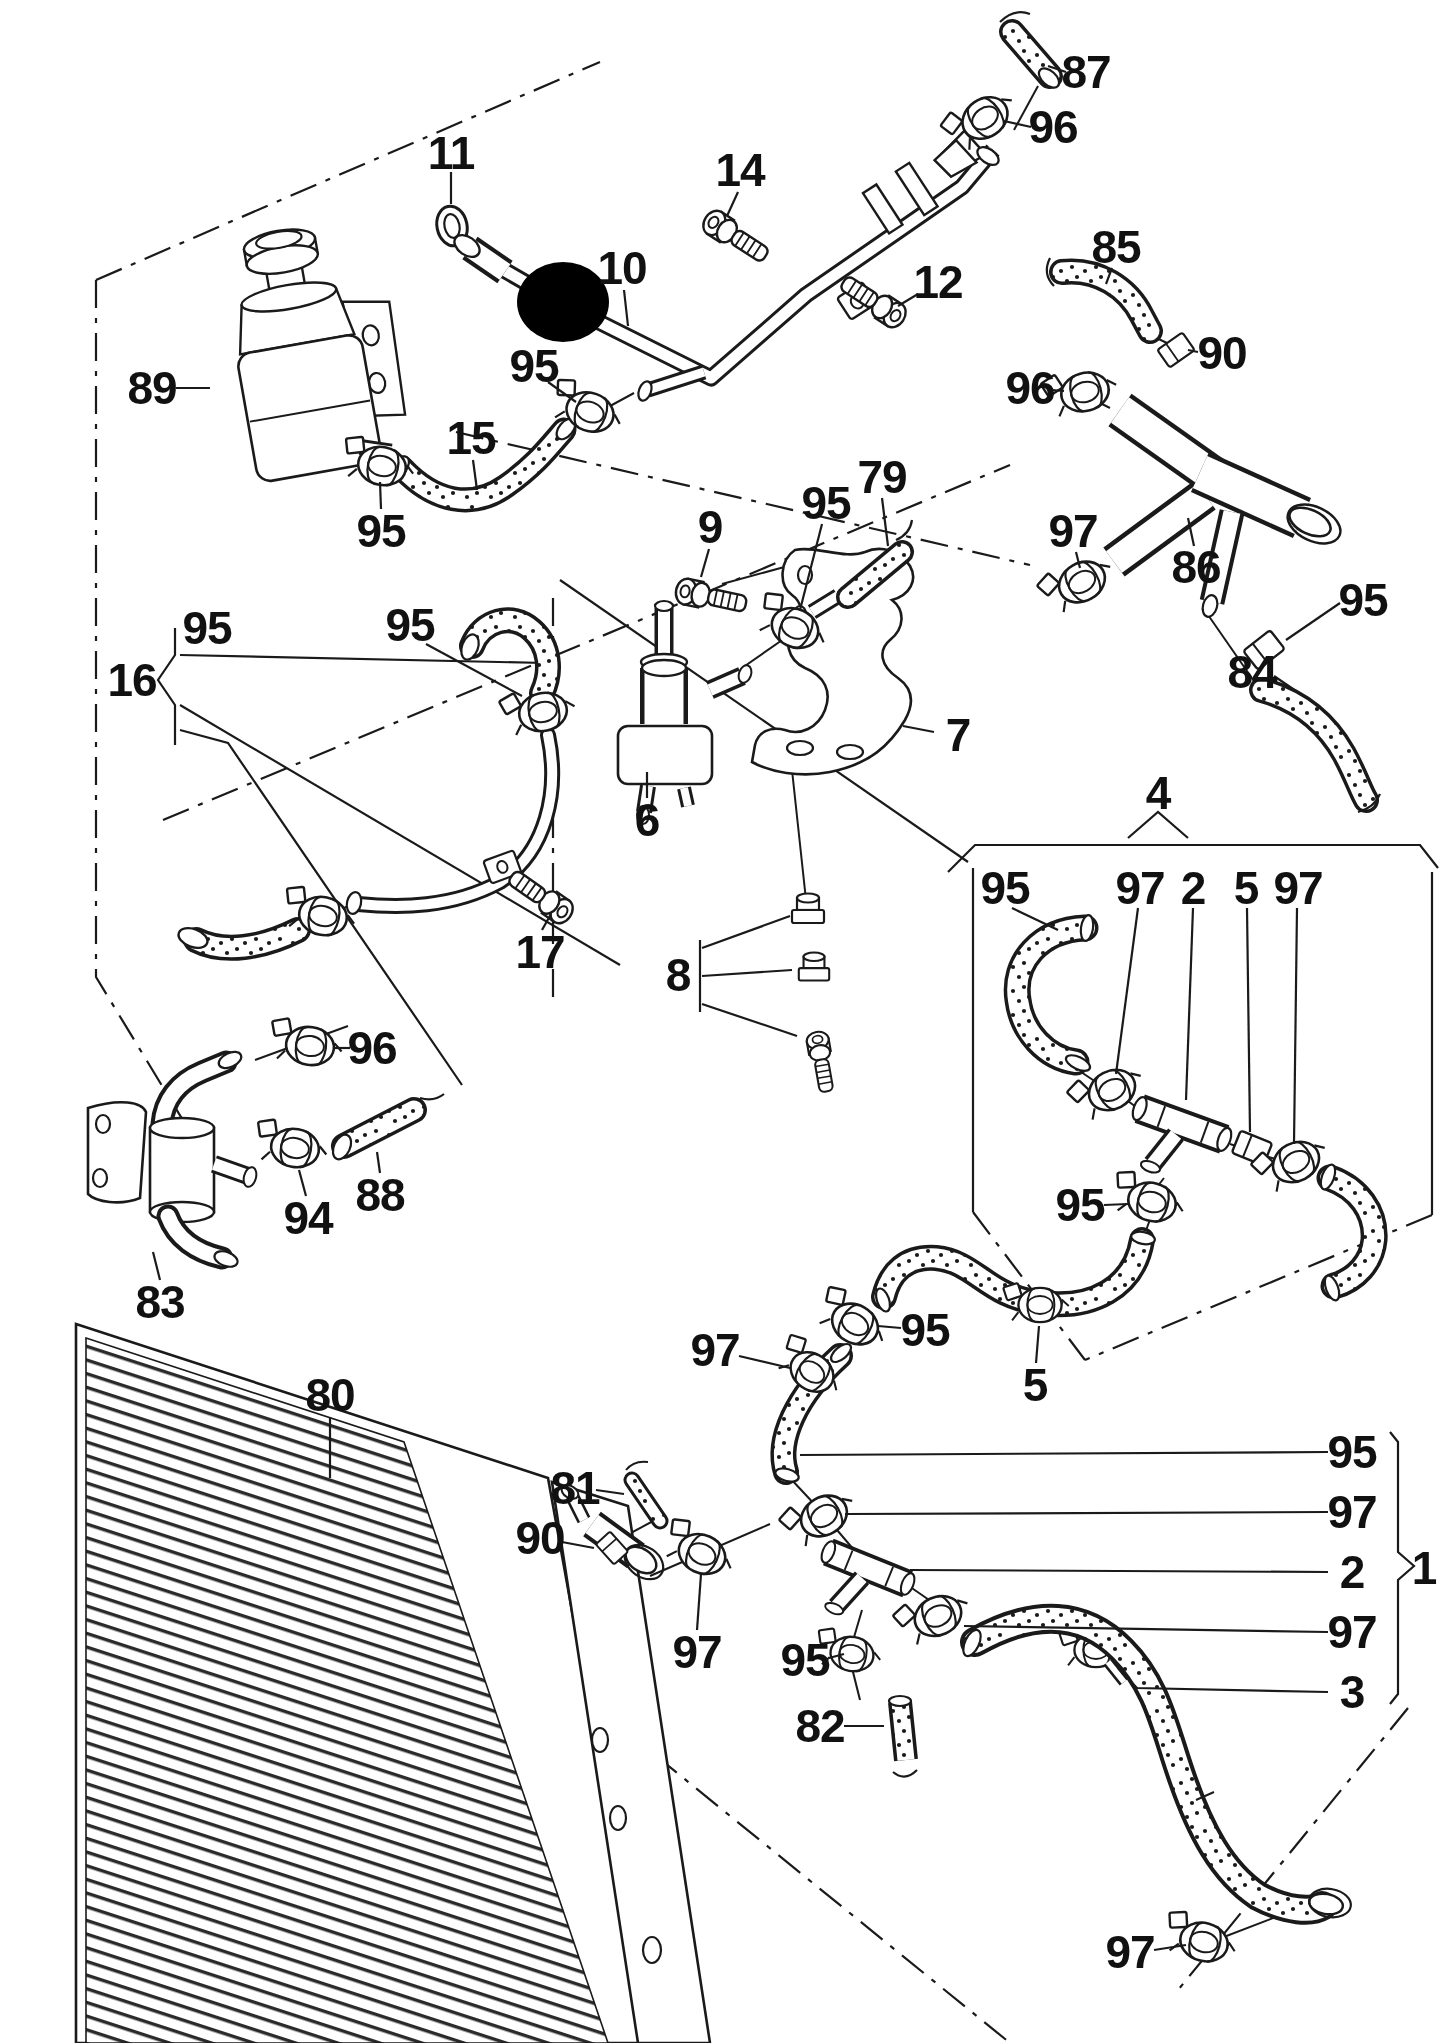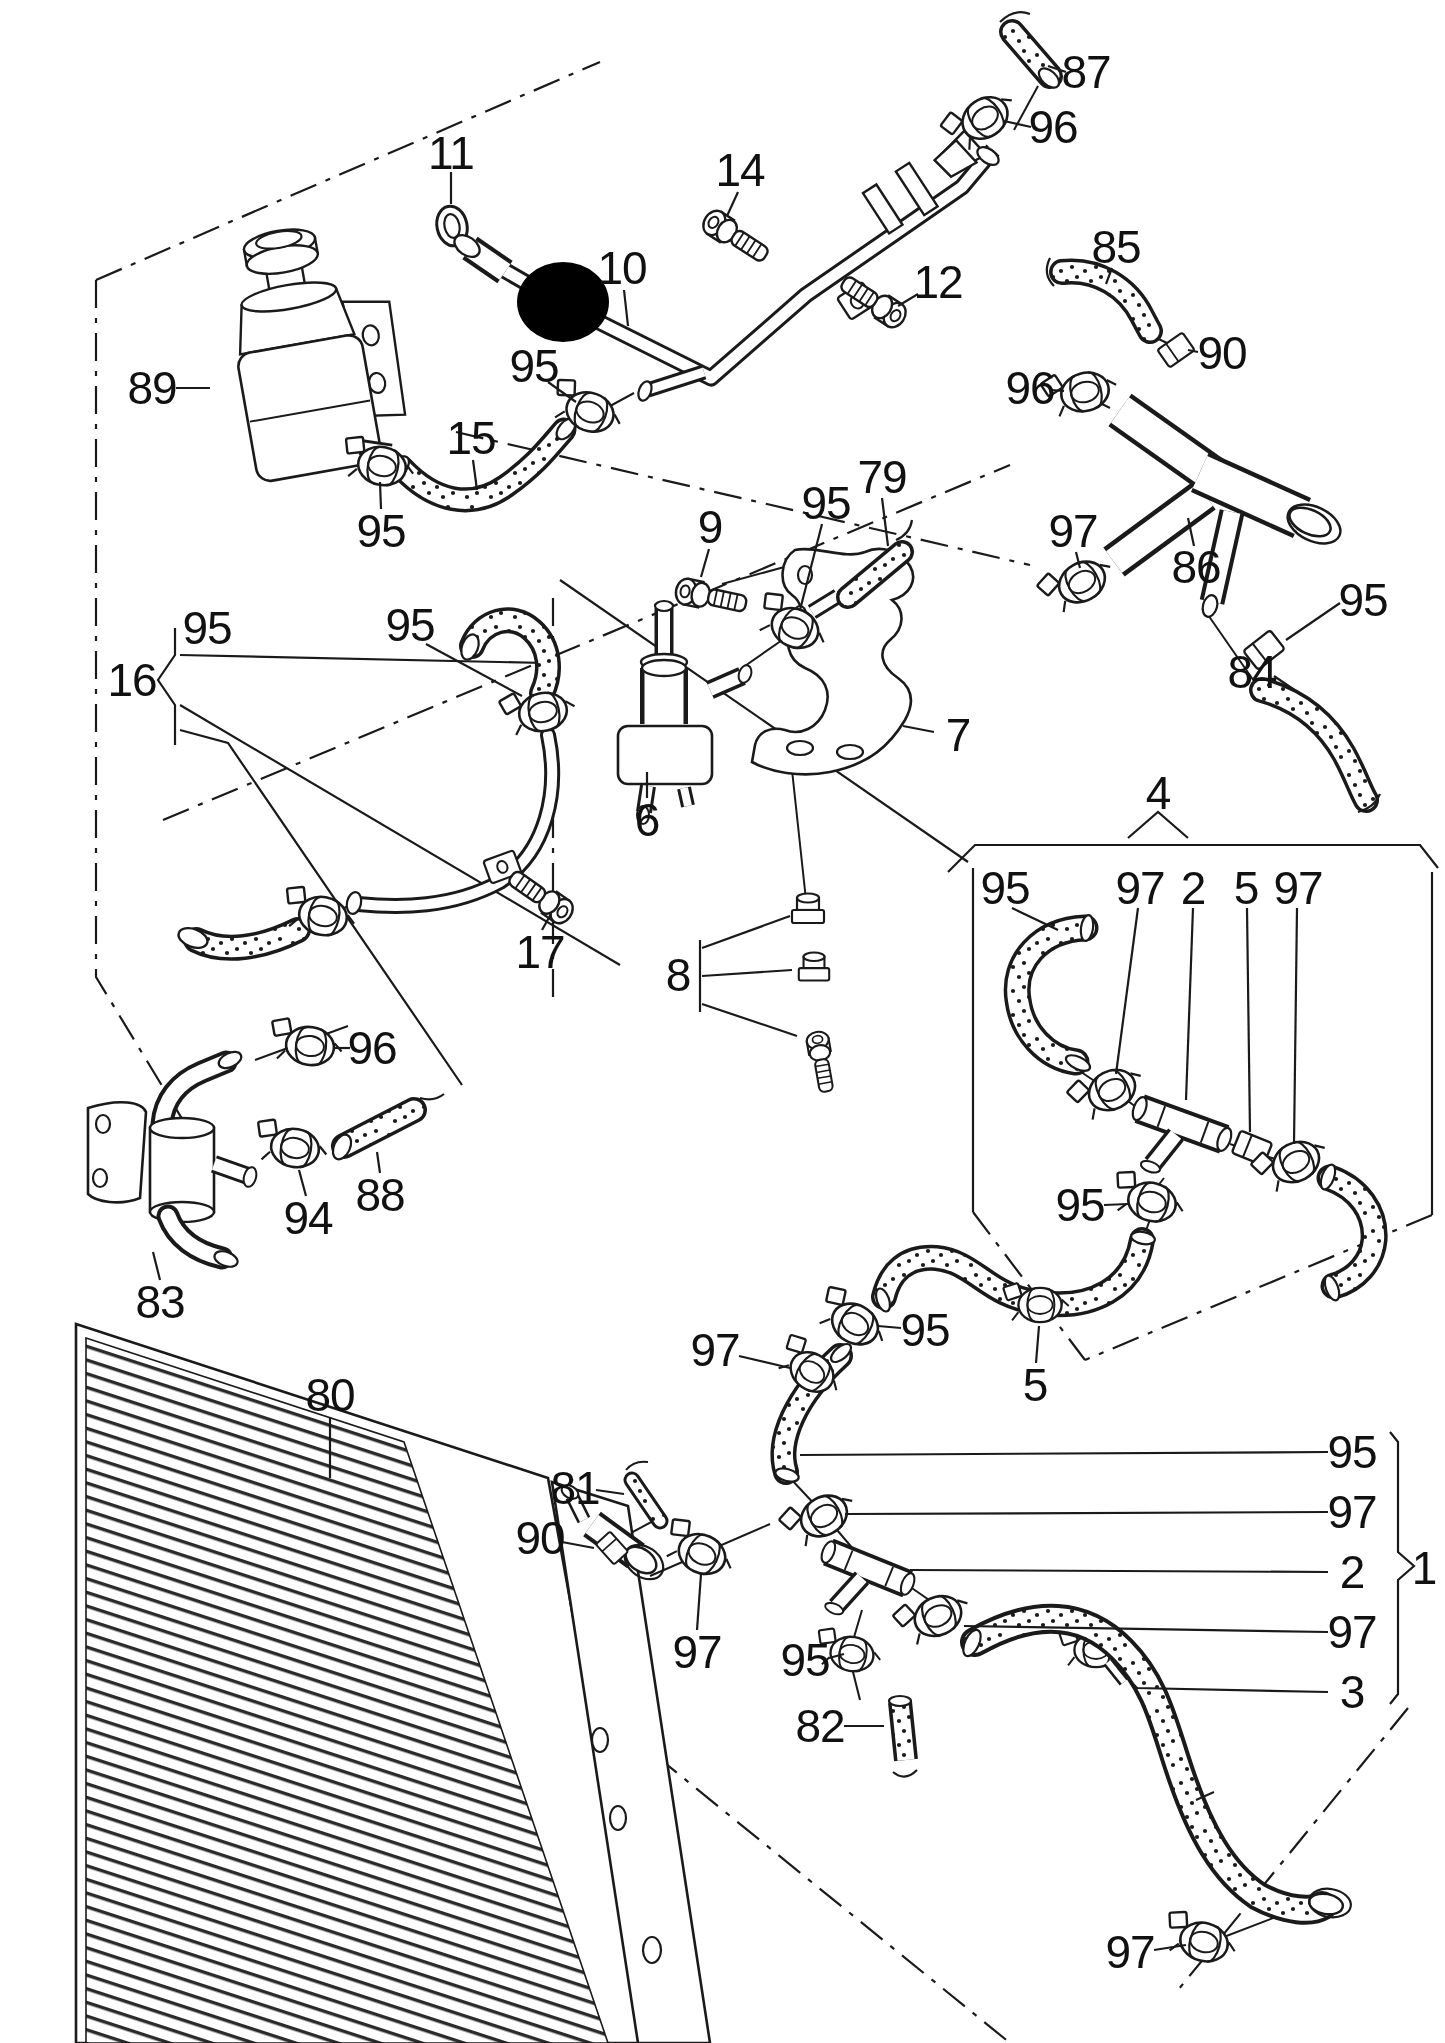--- a/index.html
+++ b/index.html
@@ -1,16 +1,16 @@
 <!DOCTYPE html>
 <html><head>
 <meta charset="utf-8">
 <style>
   html,body{margin:0;padding:0;background:#ffffff;}
-  .stage{position:relative;width:1445px;height:2043px;background:#fff;overflow:hidden;}
+  .stage{position:relative;width:1445px;height:2043px;background:#fff;overflow:hidden;font-weight:bold;}
   svg{display:block;}
   text.callout{font-family:"Liberation Sans","DejaVu Sans",sans-serif;font-size:46px;fill:#111;letter-spacing:-1px;}
 </style>
 </head>
 <body>
 
 <div class="stage">
 <svg id="diagram" width="1445" height="2043" viewBox="0 0 1445 2043" xmlns="http://www.w3.org/2000/svg">
   <defs>
     <pattern id="pat-dots" width="24" height="24" patternUnits="userSpaceOnUse">

